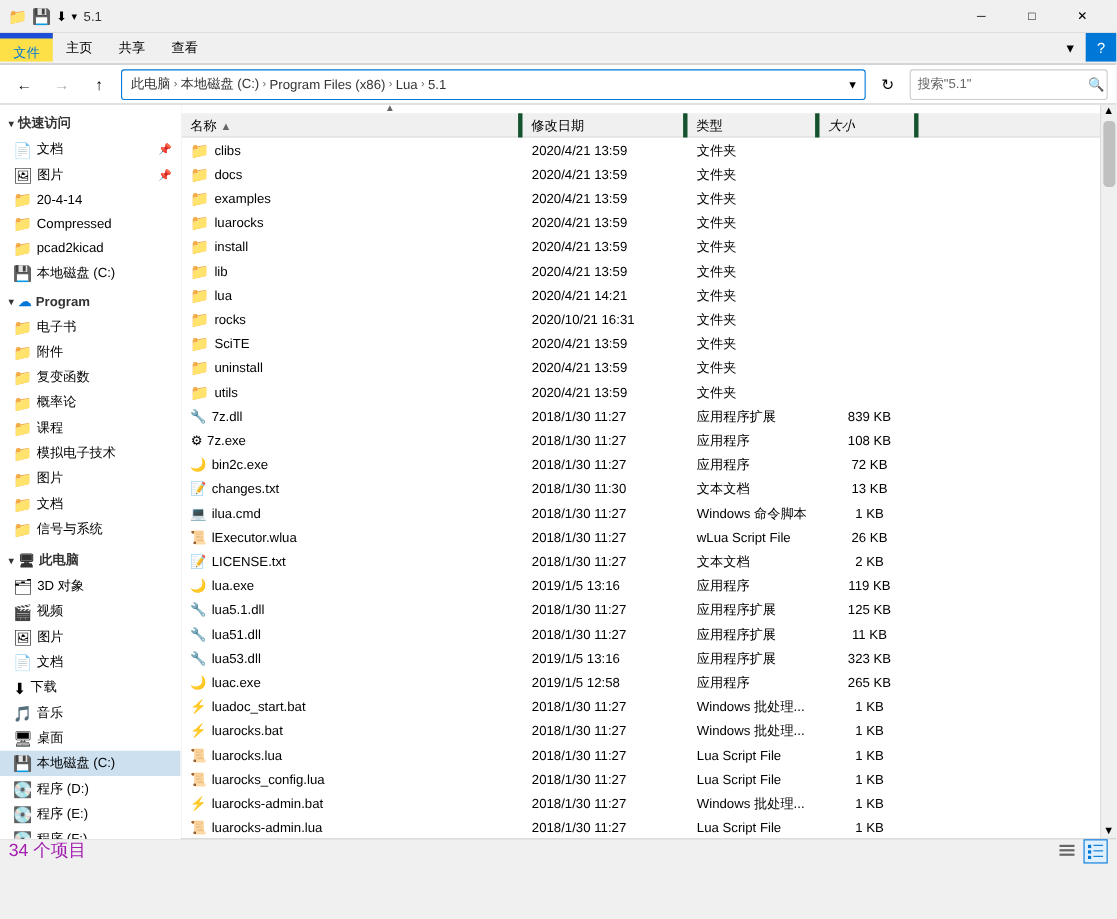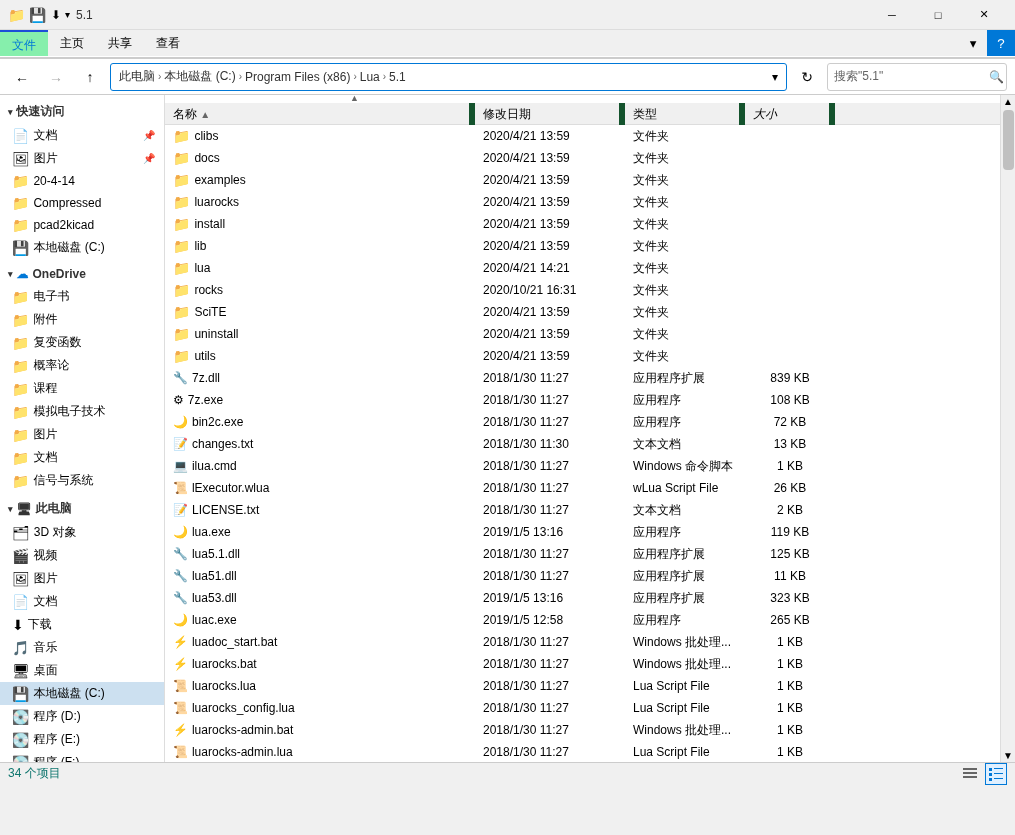--- a/index.html
+++ b/index.html
@@ -12,21 +12,21 @@
     }
     .title-bar-icons { display: flex; align-items: center; gap: 4px; }
     .title-text { font-size: 12px; color: #333; margin-left: 6px; }
     .title-bar-controls { margin-left: auto; display: flex; gap: 0; }
     .ctrl-btn { width: 46px; height: 30px; border: none; background: transparent; cursor: pointer; font-size: 11px; display: flex; align-items: center; justify-content: center; }
 
     
     .ribbon { background: #f0f0f0; border-bottom: 1px solid #ccc; }
     .ribbon-tabs { display: flex; height: 26px; }
     .ribbon-tab { padding: 0 12px; height: 26px; line-height: 26px; cursor: pointer; font-size: 12px; border: none; background: transparent; }
-    .ribbon-tab.active { background: #86efac; border-top: 2px solid #1d4ed8; color: #0078d7; }
+    .ribbon-tab.active { background: #fde047; border-top: 5px solid #1d4ed8; color: #0078d7; }
     .ribbon-toolbar { background: white; height: 54px; display: flex; align-items: center; padding: 4px 8px; gap: 4px; border-bottom: 1px solid #ccc; }
 
     
     .address-bar { display: flex; align-items: center; background: white; height: 36px; padding: 0 8px; border-bottom: 1px solid #ccc; gap: 6px; }
     .nav-btn { width: 28px; height: 28px; border: 1px solid transparent; background: transparent; cursor: pointer; display: flex; align-items: center; justify-content: center; font-size: 14px; border-radius: 3px; }
     .nav-btn.disabled { color: #aaa; cursor: default; }
     .address-path { flex: 1; height: 28px; border: 1px solid #0078d7; border-radius: 3px; padding: 0 8px; display: flex; align-items: center; font-size: 12px; background: white; cursor: text; }
     .path-segment { color: #333; }
     .path-arrow { color: #666; margin: 0 3px; font-size: 10px; }
     .refresh-btn { width: 28px; height: 28px; border: 1px solid transparent; background: transparent; cursor: pointer; display: flex; align-items: center; justify-content: center; font-size: 14px; border-radius: 3px; }
@@ -43,38 +43,38 @@
     .sidebar-item.active { background: #cce0f0; }
     .sidebar-icon { font-size: 14px; flex-shrink: 0; }
     .sidebar-pin { margin-left: auto; color: #888; font-size: 10px; }
     .sidebar-section { display: flex; align-items: center; padding: 4px 8px; font-size: 12px; font-weight: 600; color: #333; cursor: pointer; gap: 4px; }
     .onedrive-icon { color: #0078d7; }
     .pc-icon { color: #333; }
 
     
     .file-area { flex: 1; background: white; display: flex; flex-direction: column; overflow: hidden; position: relative; }
     .file-list-header { display: flex; align-items: center; height: 22px; background: #f0f0f0; border-bottom: 1px solid #ddd; font-size: 12px; padding: 0; }
-    .col-header { padding: 0 8px; height: 22px; line-height: 22px; cursor: pointer; border-right: 6px solid #14532d; flex-shrink: 0; }
+    .col-header { padding: 0 8px; height: 22px; line-height: 22px; cursor: pointer; border-right: 4px solid #14532d; flex-shrink: 0; }
     .col-name { width: 310px; }
     .col-date { width: 150px; }
     .col-type { width: 120px; }
     .col-size { width: 90px; font-style: italic; }
     .sort-arrow { font-size: 10px; color: #666; }
 
     .file-list-body { flex: 1; overflow-y: auto; overflow-x: hidden; }
     .file-row { display: flex; align-items: center; height: 22px; cursor: pointer; font-size: 12px; border-bottom: 1px solid transparent; }
     .file-cell { padding: 0 8px; height: 22px; line-height: 22px; flex-shrink: 0; overflow: hidden; text-overflow: ellipsis; white-space: nowrap; }
     .file-name-cell { width: 310px; display: flex; align-items: center; gap: 4px; }
     .file-date-cell { width: 150px; }
     .file-type-cell { width: 120px; }
     .file-size-cell { width: 90px; text-align: center; }
     .folder-color { color: #ffd040; }
 
     
-    .status-bar { height: 22px; background: #f0f0f0; border-top: 1px solid #ccc; display: flex; align-items: center; padding: 0 8px; font-size: 12px; color: #0f766e; }
+    .status-bar { height: 22px; background: #f0f0f0; border-top: 1px solid #ccc; display: flex; align-items: center; padding: 0 8px; font-size: 16px; color: #a21caf; }
     .status-right { margin-left: auto; display: flex; gap: 4px; }
     .view-btn { width: 22px; height: 22px; display: flex; align-items: center; justify-content: center; cursor: pointer; border: 1px solid transparent; }
     .view-btn.active { border-color: #0078d7; background: #e0f0ff; }
 
     
     ::-webkit-scrollbar { width: 12px; }
     ::-webkit-scrollbar-track { background: #f0f0f0; }
     ::-webkit-scrollbar-thumb { background: #c0c0c0; border: 2px solid #f0f0f0; border-radius: 6px; }
   </style>
 </head>
@@ -162,21 +162,21 @@
       <span>pcad2kicad</span>
     </div>
     <div class="sidebar-item">
       <span class="sidebar-icon">💾</span>
       <span>本地磁盘 (C:)</span>
     </div>
 
     <div class="sidebar-section" style="margin-top:4px;">
       <span style="font-size:9px;">▾</span>
       <span class="onedrive-icon">☁</span>
-      <span>OneDrive</span>
+      <span>Program</span>
     </div>
     <div class="sidebar-item">
       <span class="sidebar-icon folder-color">📁</span>
       <span>电子书</span>
     </div>
     <div class="sidebar-item">
       <span class="sidebar-icon folder-color">📁</span>
       <span>附件</span>
     </div>
     <div class="sidebar-item">

